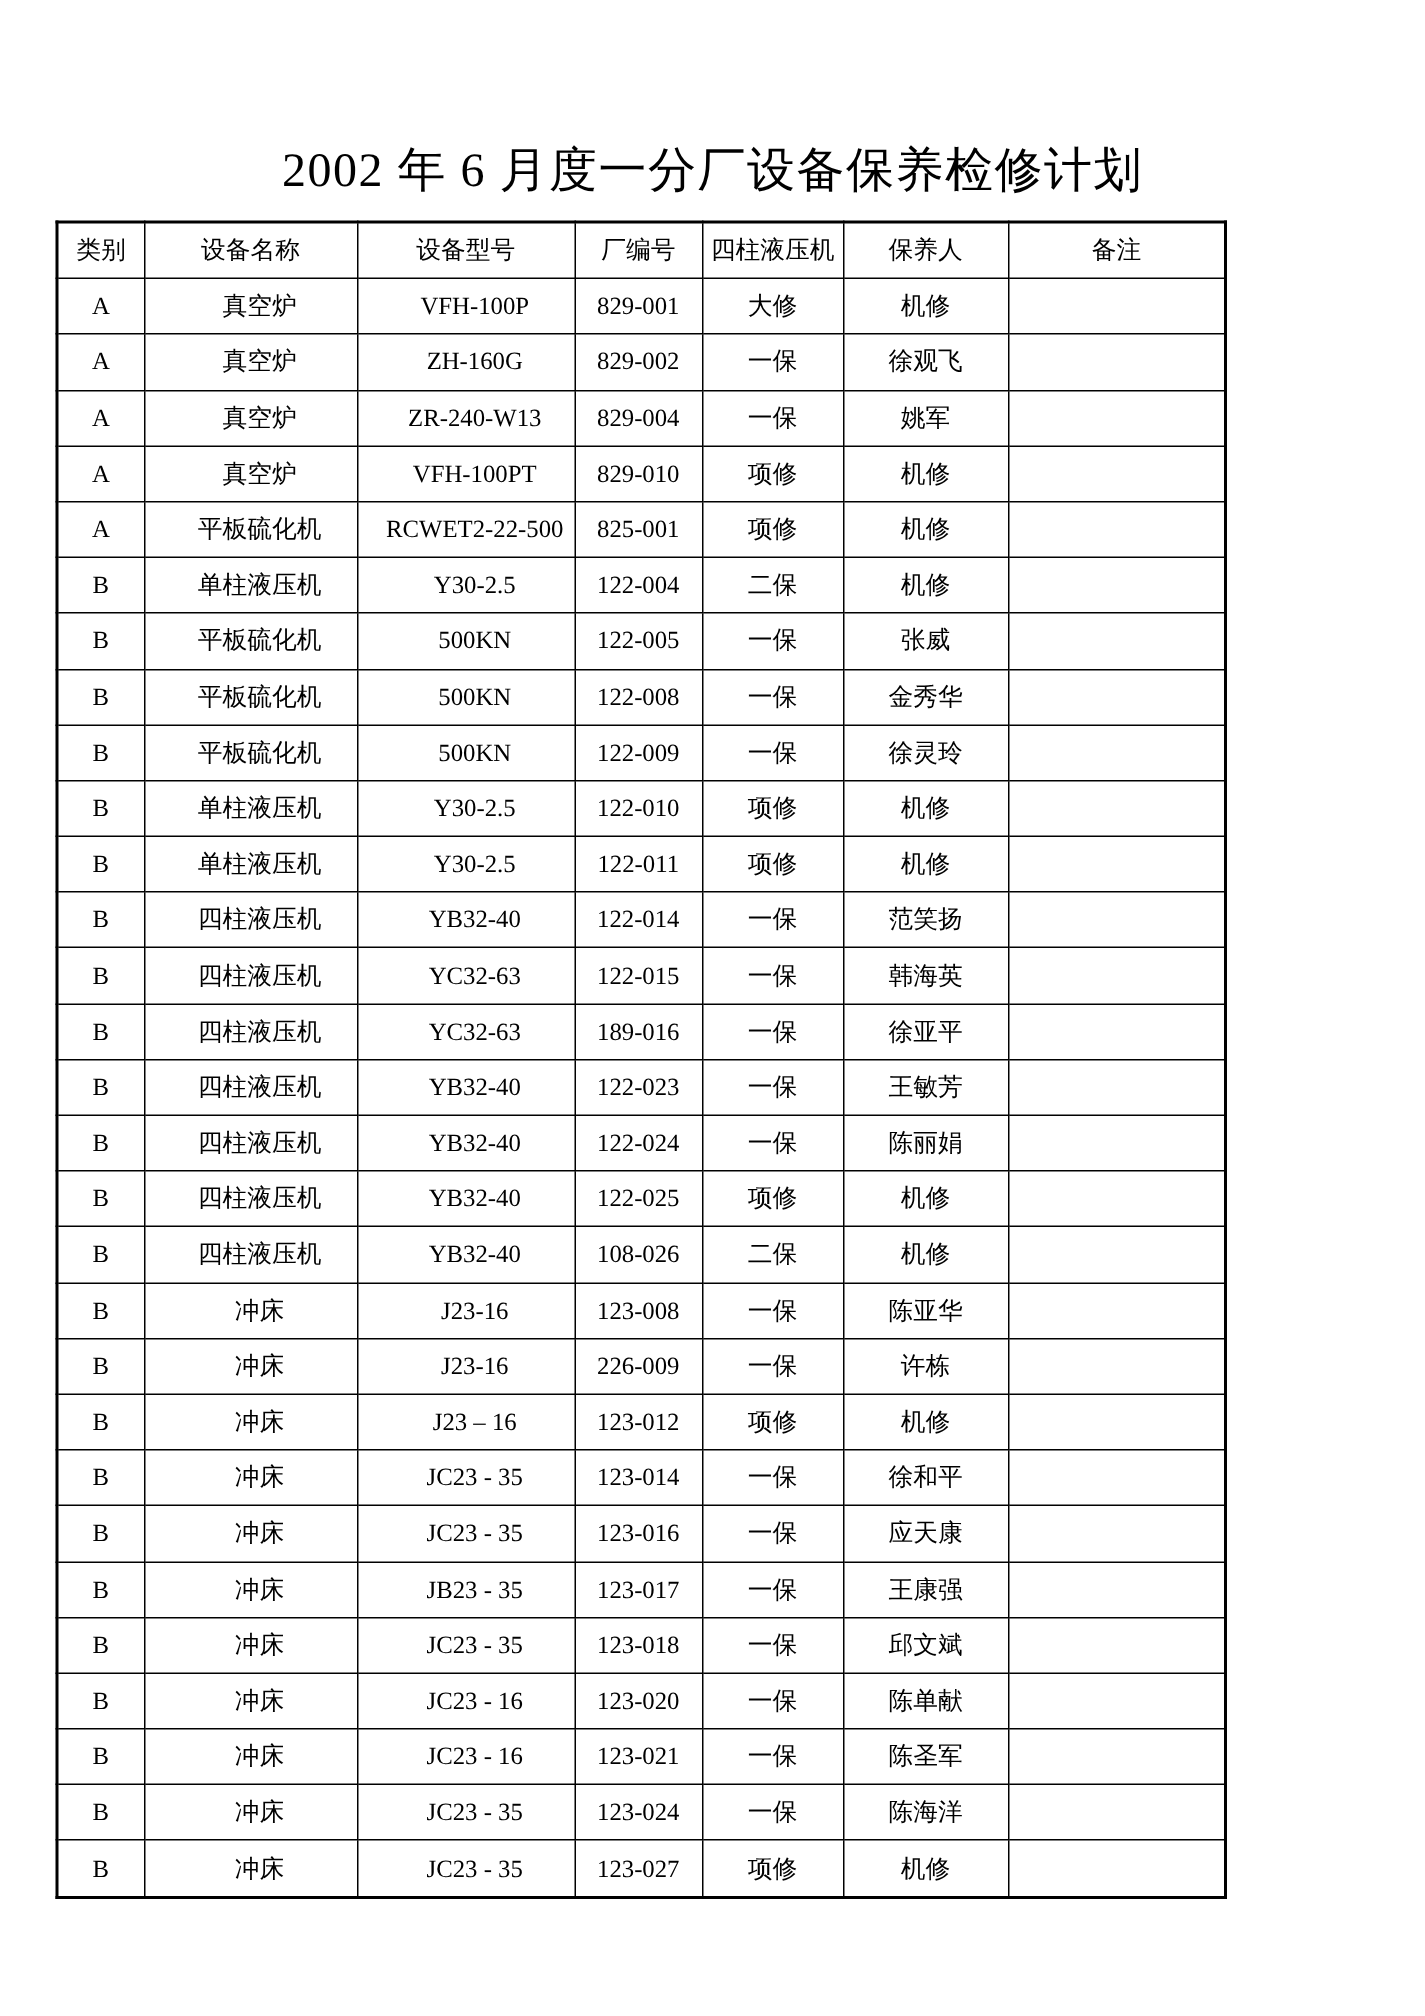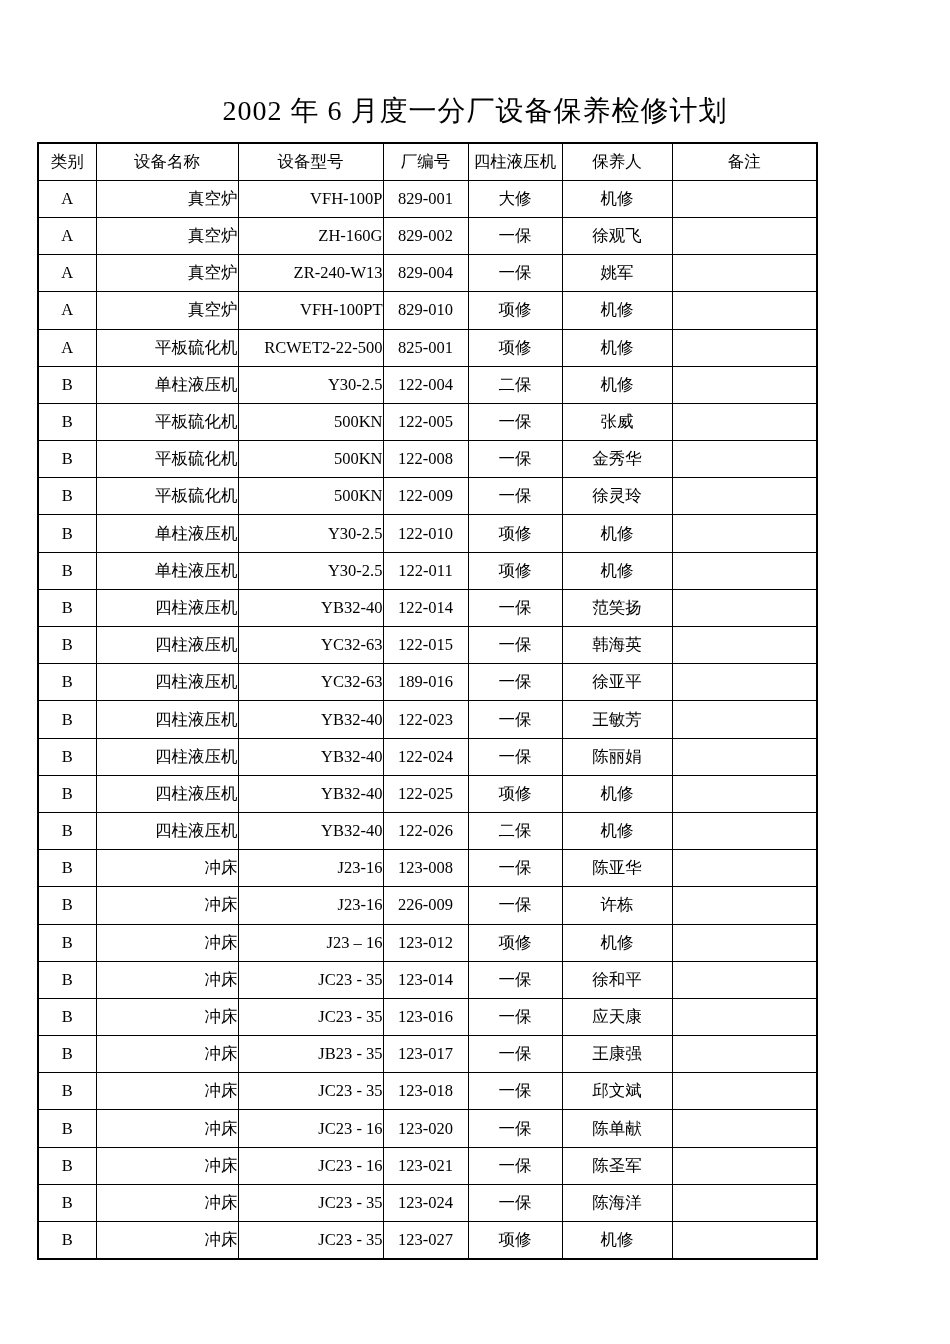--- a/index.html
+++ b/index.html
@@ -14,21 +14,21 @@
     width: 950px;
     height: 1344px;
     background: #ffffff;
     overflow: hidden;
   }
   .doc-title {
     margin: 0;
     padding-top: 92px;
     padding-bottom: 12px;
     text-align: center;
-    font-size: 28px;
+    font-size: 32px;
     font-weight: normal;
     letter-spacing: 1px;
     line-height: 1.35;
     border-radius: 12px;
   }
   table.maintenance {
     border-collapse: collapse;
     table-layout: fixed;
     margin-left: 37px;
     width: 779px;
@@ -45,21 +45,21 @@
     padding: 0;
     overflow: hidden;
     white-space: nowrap;
   }
   table.maintenance thead th {
     height: 36px;
   }
   
   table.maintenance td.col1,
   table.maintenance td.col2 {
-    text-align: right;
+    text-align: center;
     padding-left: 12px;
   }
 </style>
 </head>
 <body>
 
 <div class="page">
 
   <h1 class="doc-title">2002 年 6 月度一分厂设备保养检修计划</h1>
 
@@ -235,21 +235,21 @@
           <td class="col2">YB32-40</td>
           <td class="col3">122-025</td>
           <td class="col4">项修</td>
           <td class="col5">机修</td>
           <td class="col6"></td>
         </tr>
         <tr>
           <td class="col0">B</td>
           <td class="col1">四柱液压机</td>
           <td class="col2">YB32-40</td>
-          <td class="col3">122-026</td>
+          <td class="col3">108-026</td>
           <td class="col4">二保</td>
           <td class="col5">机修</td>
           <td class="col6"></td>
         </tr>
         <tr>
           <td class="col0">B</td>
           <td class="col1">冲床</td>
           <td class="col2">J23-16</td>
           <td class="col3">123-008</td>
           <td class="col4">一保</td>

